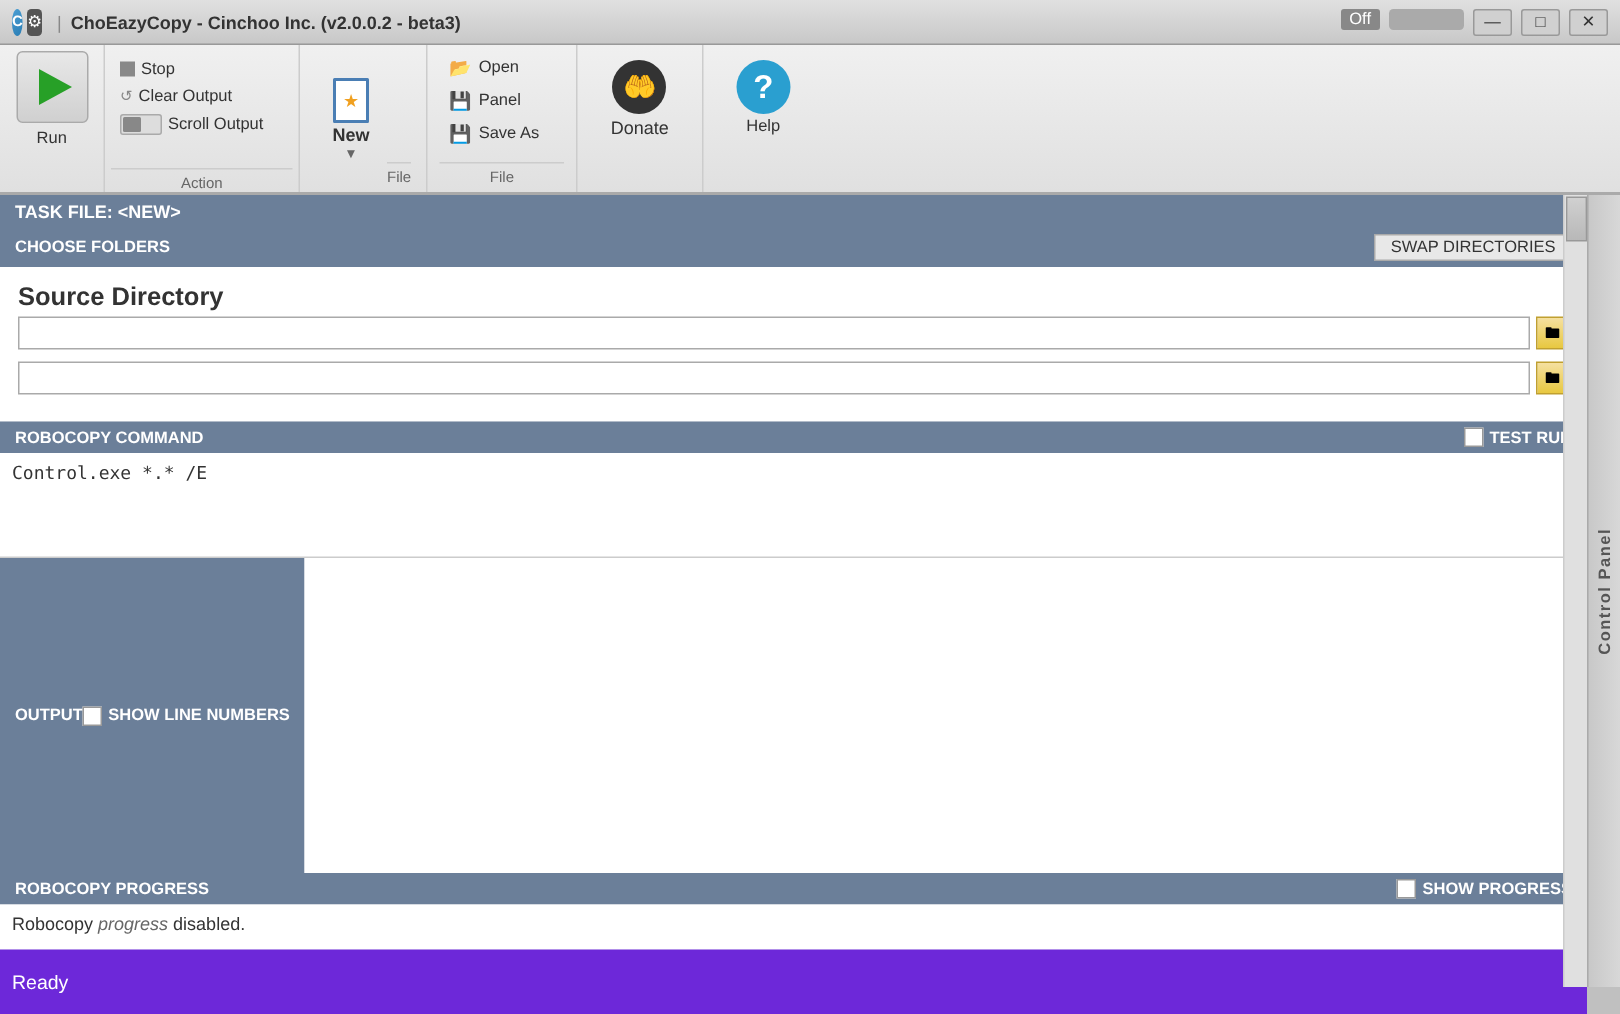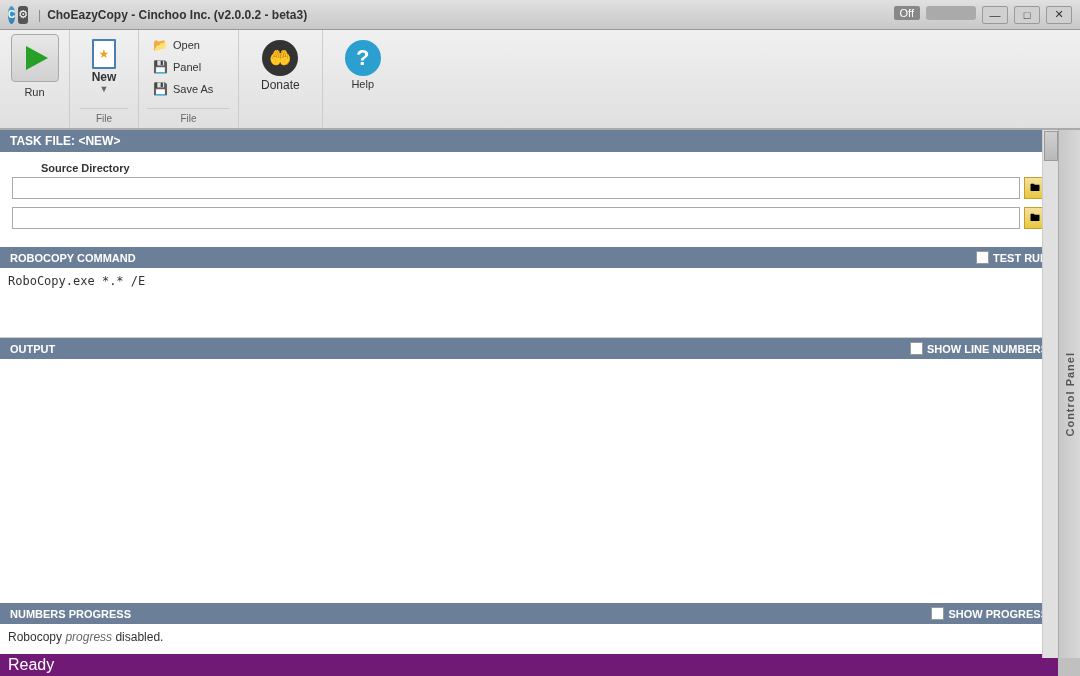--- a/index.html
+++ b/index.html
@@ -188,21 +188,21 @@
     .toggle-thumb {
       width: 12px;
       height: 10px;
       background: #888;
       border-radius: 1px;
     }
 
     
     .new-section {
       display: flex;
-      flex-direction: column;
+      flex-direction: row;
       align-items: center;
       border-right: 1px solid #ccc;
       padding: 4px 10px;
       justify-content: space-between;
     }
     .new-big-btn {
       display: flex;
       flex-direction: column;
       align-items: center;
       cursor: pointer;
@@ -409,25 +409,24 @@
       font-weight: normal;
     }
 
     
     .choose-folders {
       background: white;
       padding: 10px 12px;
       flex-shrink: 0;
     }
     .folder-label {
-      font-size: 11px;
+      font-size: 17px;
       font-weight: bold;
       color: #333;
       margin-bottom: 3px;
-      margin-left: 29px;
     }
     .folder-input-row {
       display: flex;
       align-items: center;
       gap: 4px;
       margin-bottom: 8px;
     }
     .folder-input {
       flex: 1;
       height: 22px;
@@ -478,21 +477,21 @@
       cursor: pointer;
     }
     .checkbox-label {
       font-size: 11px;
       color: white;
     }
 
     
     .output-section {
       display: flex;
-      flex-direction: column;
+      flex-direction: row;
       flex: 1;
       min-height: 80px;
       border-radius: 21px;
     }
     .output-content {
       background: white;
       flex: 1;
       min-height: 80px;
     }
 
@@ -509,24 +508,24 @@
       font-size: 12px;
       color: #333;
     }
     .progress-text em {
       font-style: italic;
       color: #666;
     }
 
     
     .status-bar {
-      background: #701a75;
+      background: #6d28d9;
       color: white;
-      padding: 2px 8px;
-      font-size: 16px;
+      padding: 14px 8px;
+      font-size: 13px;
       flex-shrink: 0;
     }
 
     
     .scrollbar-area {
       position: fixed;
       right: 22px;
       top: 130px;
       width: 16px;
       bottom: 18px;
@@ -592,20 +591,39 @@
   <div class="ribbon-left">
 
     <div class="ribbon-section" style="min-width:70px;">
       <button class="run-btn">
         <div class="run-triangle"></div>
       </button>
       <span class="run-label">Run</span>
       <span class="ribbon-section-label" style="border-top:none; margin-top:2px; font-size:0px;"></span>
     </div>
 
+    <div style="display:flex;flex-direction:column;border-right:1px solid #ccc;padding:4px 4px 0 4px;min-width:130px;">
+      <div class="action-buttons">
+        <button class="action-btn">
+          <div class="stop-square"></div>
+          <span>Stop</span>
+        </button>
+        <button class="action-btn">
+          <span style="font-size:10px;color:#888;">↺</span>
+          <span>Clear Output</span>
+        </button>
+        <button class="action-btn" style="display:flex;align-items:center;gap:4px;">
+          <div class="checkbox-toggle">
+            <div class="toggle-thumb"></div>
+          </div>
+          <span>Scroll Output</span>
+        </button>
+      </div>
+      <div class="ribbon-section-label" style="margin-top:auto;padding-top:4px;border-top:1px solid #ccc;width:100%;text-align:center;">Action</div>
+    </div>
 
     <div class="new-section">
       <button class="new-big-btn">
         <div class="new-icon">
           <div class="new-doc"></div>
         </div>
         <span class="new-label">New</span>
         <span class="new-dropdown">▼</span>
       </button>
       <div class="new-section-label">File</div>
@@ -642,20 +660,24 @@
     </div>
   </div>
 </div>
 
 <div class="main-content">
 
   <div class="task-file-bar">
     <span>TASK FILE: &lt;NEW&gt;</span>
   </div>
 
+  <div class="section-header">
+    <span>CHOOSE FOLDERS</span>
+    <button class="section-header-btn">SWAP DIRECTORIES</button>
+  </div>
   <div class="choose-folders">
     <div class="folder-label">Source Directory</div>
     <div class="folder-input-row">
       <input class="folder-input" type="text" value="" style="">
       <button class="folder-browse-btn">
         <span style="font-size:10px;">🖿</span>
       </button>
     </div>
     <div class="folder-input-row">
       <input class="folder-input" type="text" value="" style="">
@@ -667,39 +689,39 @@
 
   <div class="robocopy-section">
     <div class="section-header">
       <span>ROBOCOPY COMMAND</span>
       <div class="checkbox-row">
         <div class="checkbox-small"></div>
         <span class="checkbox-label">TEST RUN</span>
       </div>
     </div>
     <div class="robocopy-content">
-      <span class="robocopy-text">RoboCopy.exe *.* /E</span>
+      <span class="robocopy-text">Control.exe *.* /E</span>
     </div>
   </div>
 
   <div class="output-section">
     <div class="section-header">
       <span>OUTPUT</span>
       <div class="checkbox-row">
         <div class="checkbox-small"></div>
         <span class="checkbox-label">SHOW LINE NUMBERS</span>
       </div>
     </div>
     <div class="output-content">
     </div>
   </div>
 
   <div class="progress-section">
     <div class="section-header">
-      <span>NUMBERS PROGRESS</span>
+      <span>ROBOCOPY PROGRESS</span>
       <div class="checkbox-row">
         <div class="checkbox-small"></div>
         <span class="checkbox-label">SHOW PROGRESS</span>
       </div>
     </div>
     <div class="progress-content">
       <span class="progress-text">
         Robocopy <em>progress</em> disabled.
       </span>
     </div>

